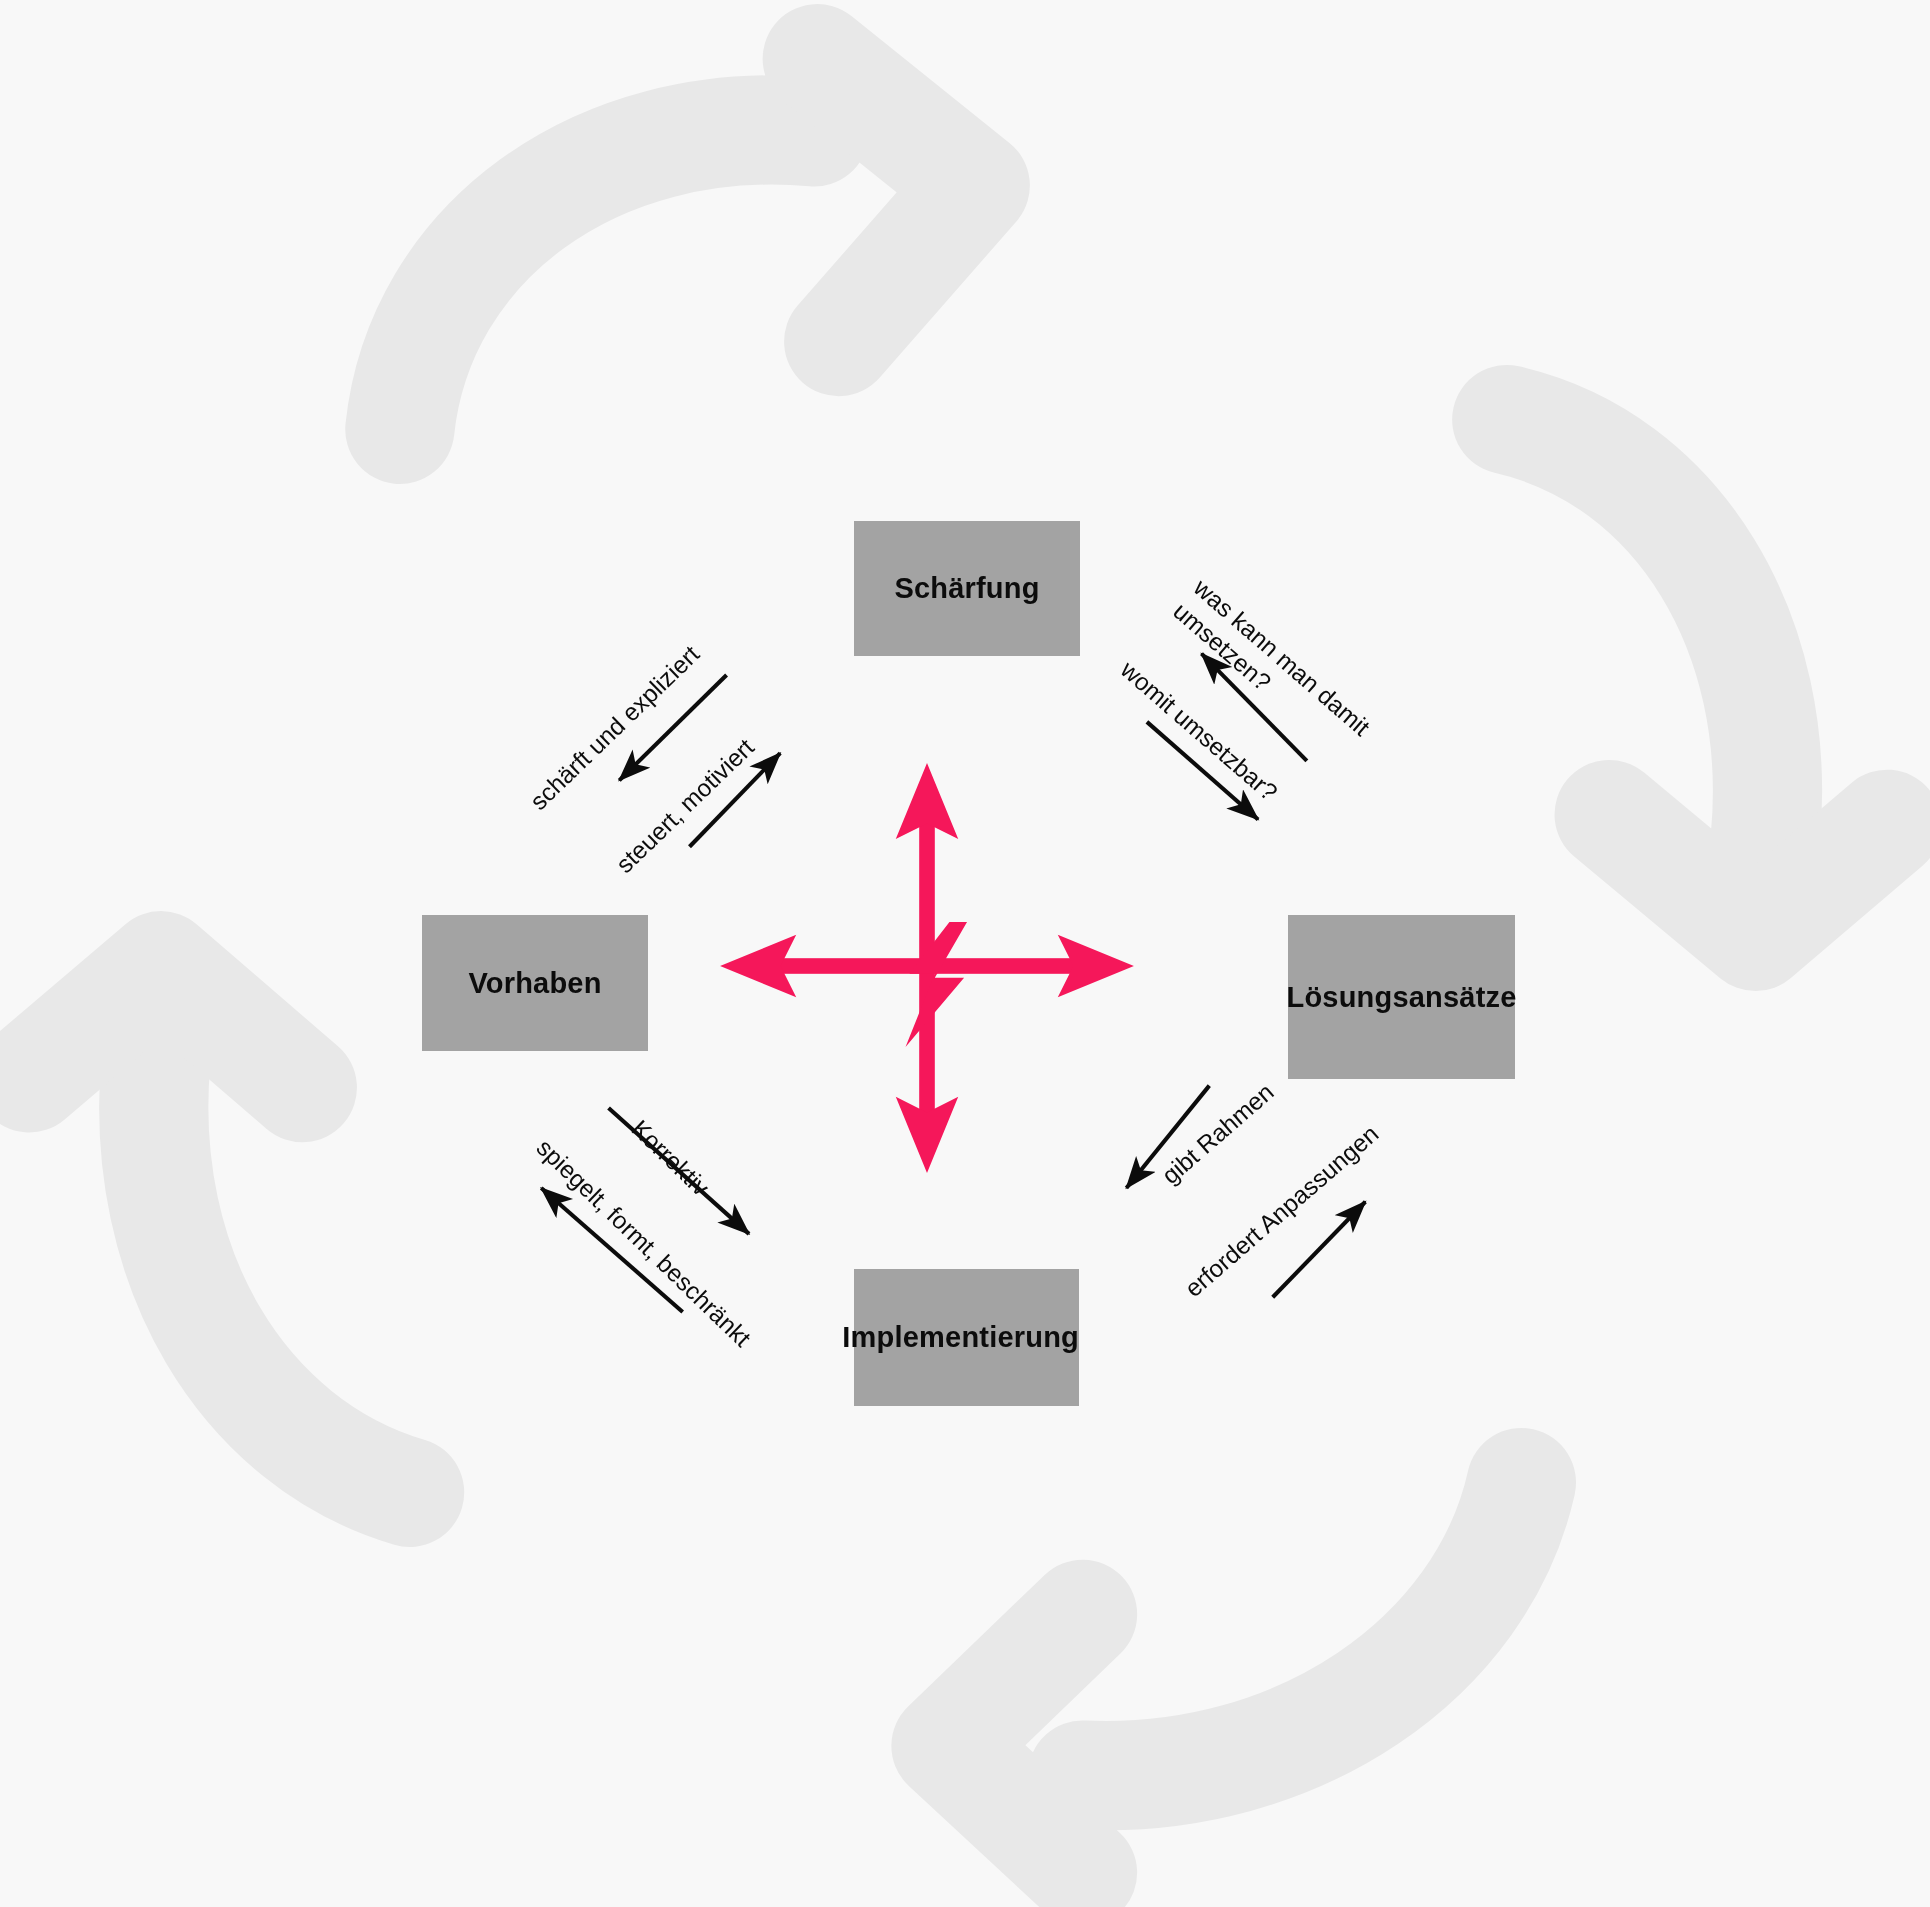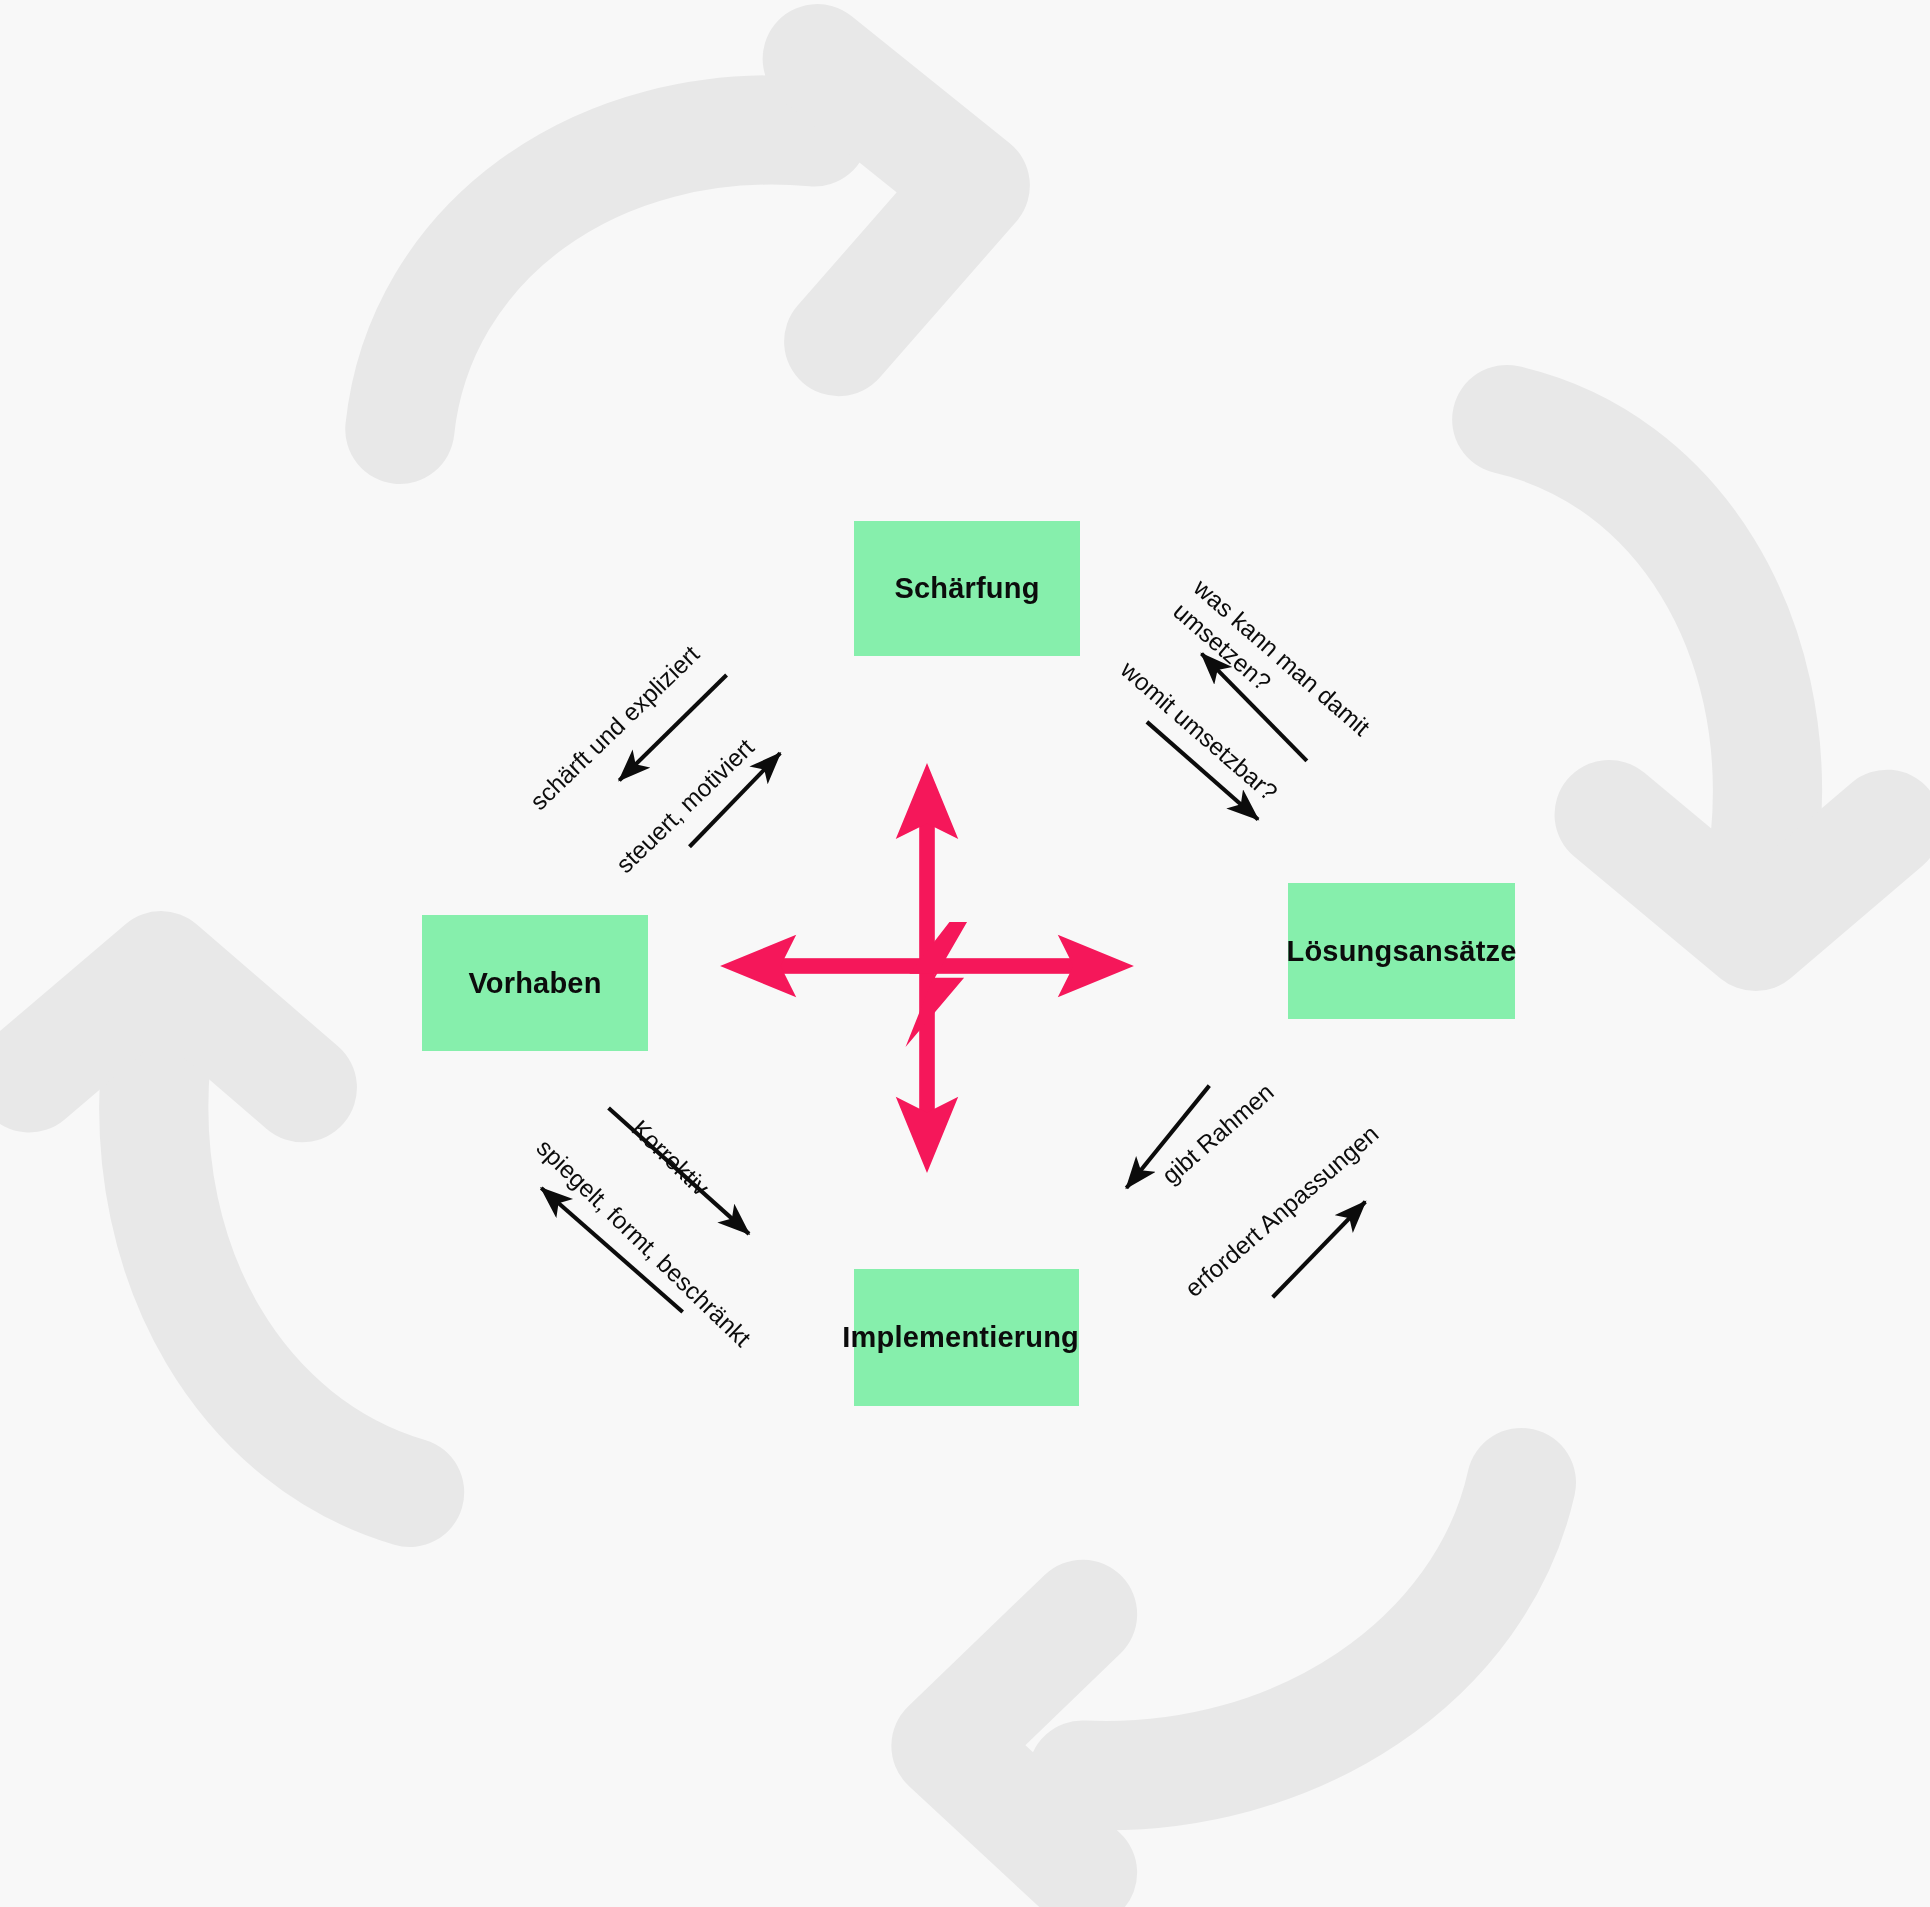--- a/index.html
+++ b/index.html
@@ -8,30 +8,30 @@
     background:#F8F8F8;
     font-family:"Liberation Sans", sans-serif;
     overflow:hidden;
   }
   #stage{position:relative;width:1931px;height:1908px;}
 
   .bg-arrows{position:absolute;left:0;top:0;width:1931px;height:1908px;}
 
   .node-box{
     position:absolute;
-    background:#86efac;
+    background:#a3a3a3;
     display:flex;align-items:center;justify-content:center;
     color:#0C0C0C;
     font-weight:bold;
     font-size:29px;
     letter-spacing:0.2px;
   }
   #box-scharfung{left:854px;top:521px;width:226px;height:135px;}
   #box-vorhaben{left:422px;top:915px;width:226px;height:136px;}
-  #box-losung{left:1288px;top:883px;width:227px;height:136px;}
+  #box-losung{left:1288px;top:915px;width:227px;height:164px;}
   #box-implementierung{left:854px;top:1269px;width:225px;height:137px;justify-content:flex-end;}
 
   .center-cross{position:absolute;left:683px;top:722px;width:488px;height:488px;}
 
   .rel-label{
     position:absolute;
     color:#0C0C0C;
     font-size:24.4px;
     font-weight:400;
     white-space:nowrap;

